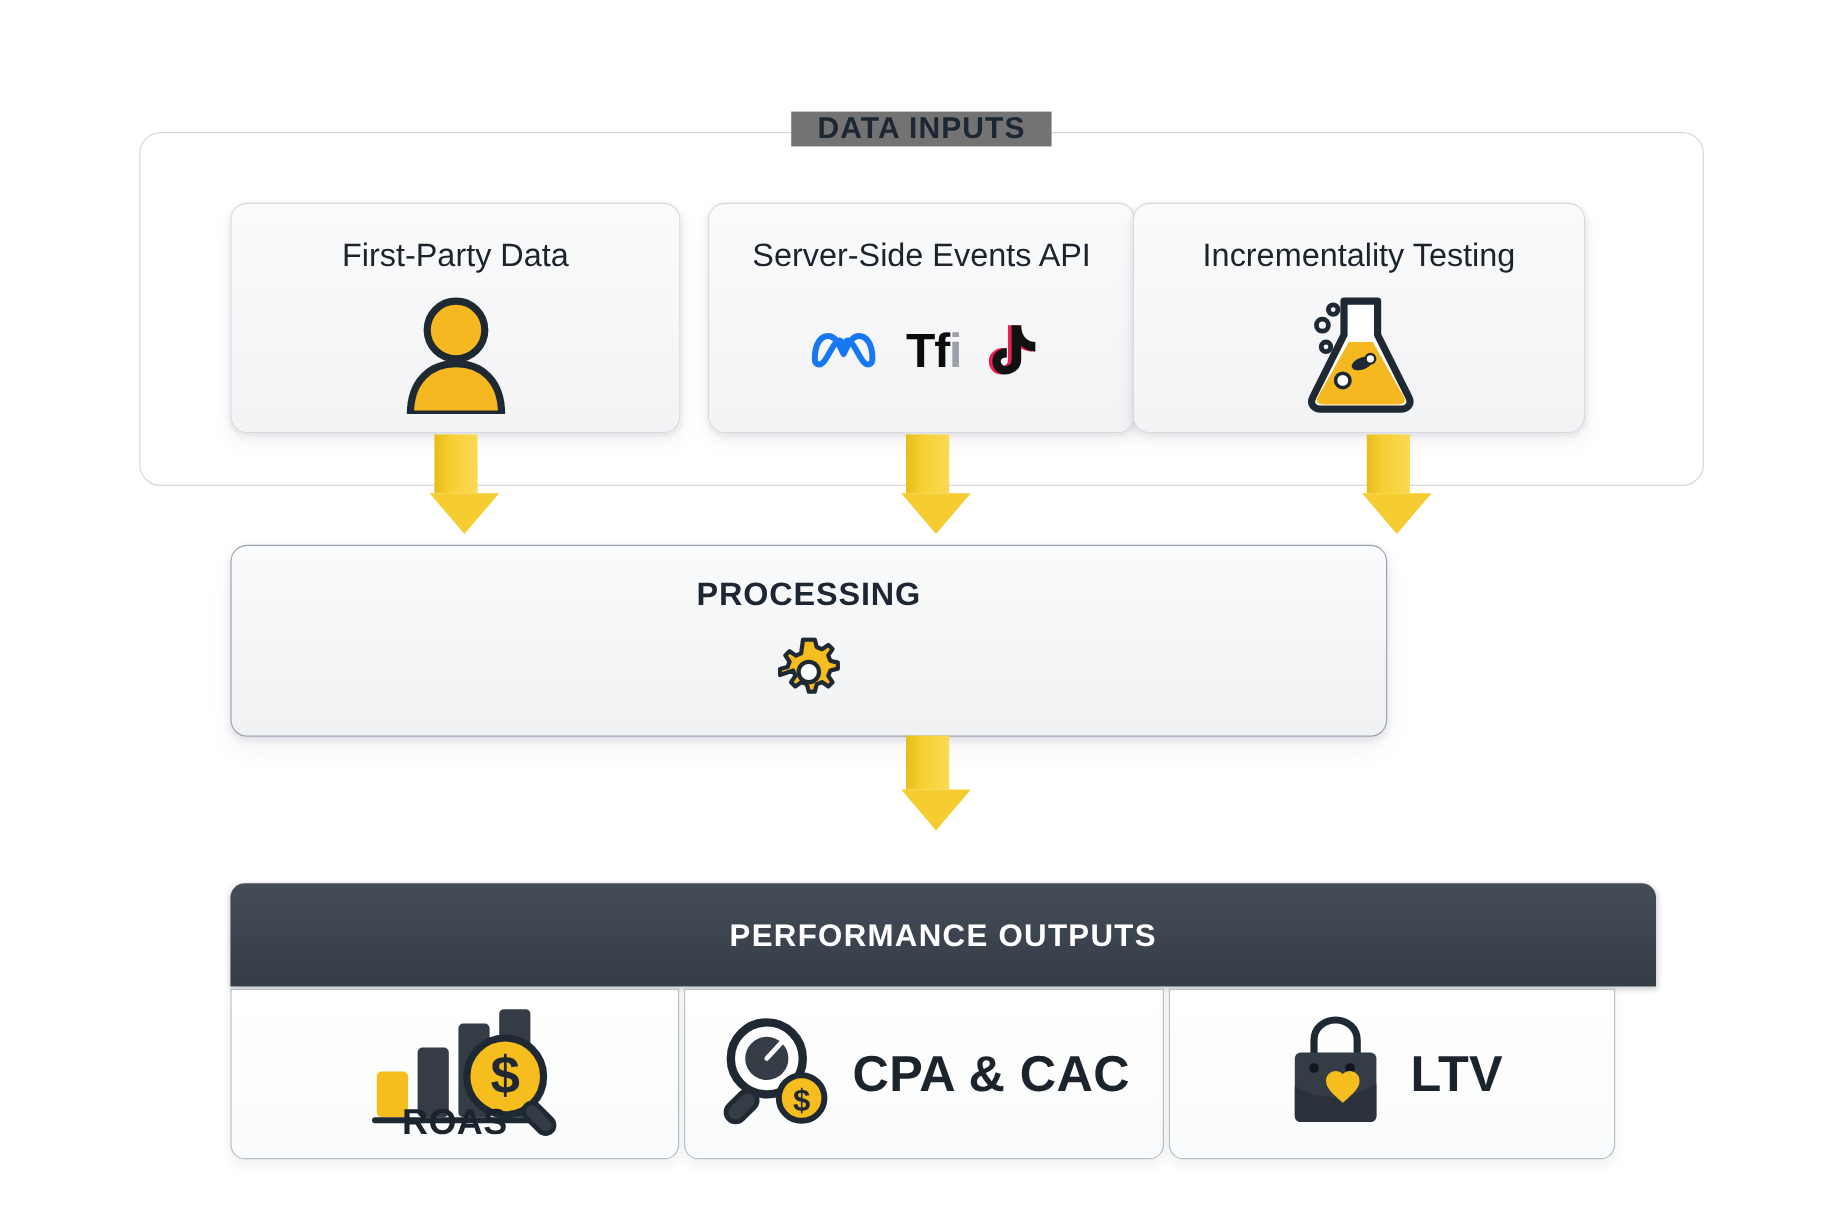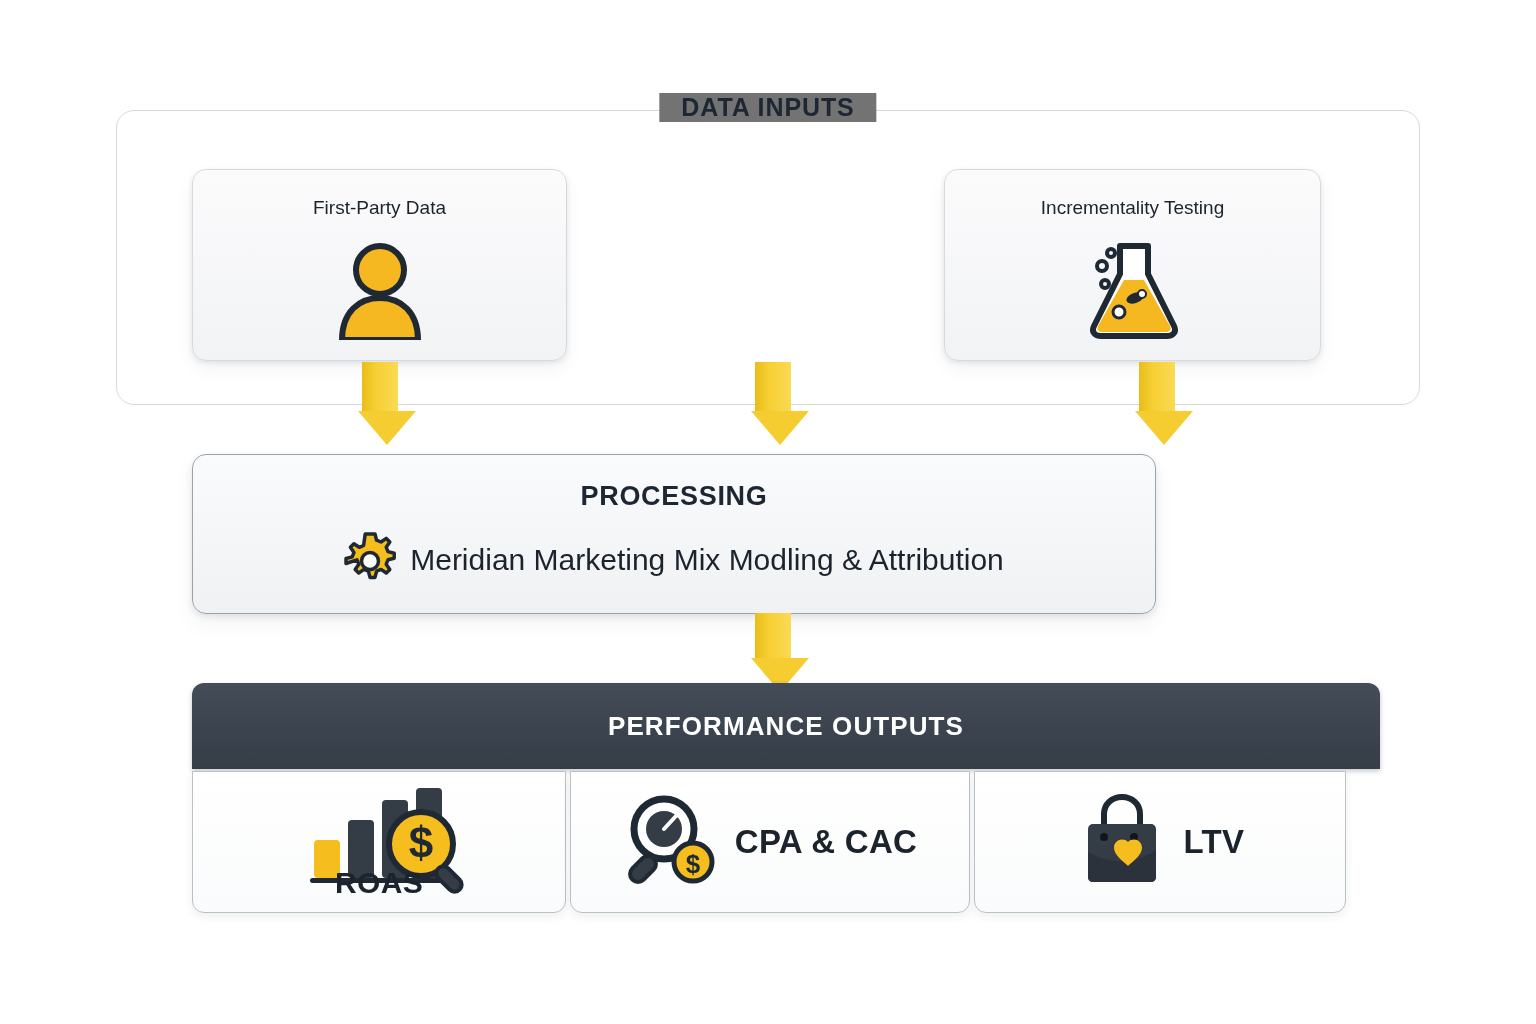--- a/index.html
+++ b/index.html
@@ -62,21 +62,21 @@
     display: flex;
     flex-direction: column;
     align-items: center;
   }
   .input-card.c1 { left: 192px;  width: 375px; }
   .input-card.c2 { left: 590px;  width: 356px; }
   .input-card.c3 { left: 944px;  width: 377px; }
 
   .input-card-title {
     margin-top: 26px;
-    font-size: 19px;
+    font-size: 27px;
     font-weight: 400;
     line-height: 1.27;
     text-align: center;
     color: #1b232c;
     padding: 0 12px;
   }
   .input-card-icon {
     flex: 1;
     display: flex;
     align-items: center;
@@ -150,21 +150,21 @@
     font-size: 30px;
     font-weight: 400;
     color: #1b232c;
     white-space: nowrap;
   }
 
   
   .outputs {
     position: absolute;
     left: 192px;
-    top: 683px;
+    top: 736px;
     width: 1188px;
     height: 230px;
   }
   .outputs-header {
     height: 86px;
     box-sizing: border-box;
     border-radius: 12px 12px 0 0;
     background: linear-gradient(180deg, #434c57 0%, #353d47 100%);
     display: flex;
     align-items: center;
@@ -198,21 +198,21 @@
   .output-cell.o2 { width: 400px; }
   .output-cell.o3 { width: 372px; }
 
   .out-inner {
     display: flex;
     align-items: center;
     justify-content: center;
     gap: 16px;
   }
   .out-label {
-    font-size: 33px;
+    font-size: 42px;
     font-weight: 700;
     color: #1b232c;
     letter-spacing: 0.3px;
   }
   .out-label.roas-label {
     position: absolute;
     left: 50%;
     transform: translateX(-50%);
     bottom: 12px;
     font-size: 30px;
@@ -250,20 +250,39 @@
   <div class="input-card c1">
     <div class="input-card-title">First-Party Data</div>
     <div class="input-card-icon">
       <svg width="96" height="100" viewBox="0 0 96 100">
         <circle cx="48" cy="30" r="24" fill="#F5B821" stroke="#1F2933" stroke-width="6"></circle>
         <path d="M10 100 C10 72 27 58 48 58 C69 58 86 72 86 100 Z" fill="#F5B821" stroke="#1F2933" stroke-width="6" stroke-linejoin="round"></path>
       </svg>
     </div>
   </div>
 
+  <div class="input-card c2">
+    <div class="input-card-title">Server-Side Events API</div>
+    <div class="input-card-icon">
+      <div class="logo-row">
+        <span>
+          <svg width="60" height="40" viewBox="0 0 60 40">
+            <path d="M6 28 C6 14 12 9 17 9 C24 9 27 18 30 24 C33 18 36 9 43 9 C48 9 54 14 54 28 C54 33 50 34 47 31 C43 27 40 18 36 14 C33 11 31 14 30 17 C29 14 27 11 24 14 C20 18 17 27 13 31 C10 34 6 33 6 28 Z" fill="none" stroke="#1877F2" stroke-width="5" stroke-linecap="round" stroke-linejoin="round"></path>
+          </svg>
+        </span>
+        <span class="tfi-logo">Tf<span class="faded">i</span></span>
+        <span>
+          <svg width="40" height="44" viewBox="0 0 40 44">
+            <path d="M25 2 C25 11 30 16 37 16 L37 24 C32 24 28 22 25 19 L25 31 C25 38 19 43 12 43 C5 43 1 38 1 32 C1 26 6 21 13 21 L13 29 C10 29 8 30 8 32 C8 34 10 36 12 36 C15 36 17 34 17 31 L17 2 Z" fill="#EE1D52"></path>
+            <path d="M28 2 C28 11 33 16 40 16 L40 24 C35 24 31 22 28 19 L28 31 C28 38 22 43 15 43 C8 43 4 38 4 32 C4 26 9 21 16 21 L16 29 C13 29 11 30 11 32 C11 34 13 36 15 36 C18 36 20 34 20 31 L20 2 Z" fill="#111111"></path>
+          </svg>
+        </span>
+      </div>
+    </div>
+  </div>
 
   <div class="input-card c3">
     <div class="input-card-title">Incrementality Testing</div>
     <div class="input-card-icon">
       <svg width="110" height="100" viewBox="0 0 110 100">
         <path d="M42 6 L70 6 L70 34 L96 86 C99 92 95 96 89 96 L23 96 C17 96 13 92 16 86 L42 34 Z" fill="#ffffff" stroke="#1F2933" stroke-width="6" stroke-linejoin="round"></path>
         <path d="M46 40 L66 40 L92 86 C94 90 91 92 87 92 L25 92 C21 92 18 90 20 86 Z" fill="#F5B821"></path>
         <circle cx="41" cy="72" r="6" fill="#FFFFFF" stroke="#1F2933" stroke-width="3"></circle>
         <ellipse cx="57" cy="58" rx="9" ry="5" fill="#1F2933" transform="rotate(-20 57 58)"></ellipse>
         <circle cx="64" cy="54" r="4" fill="#FFFFFF" stroke="#1F2933" stroke-width="2"></circle>
@@ -289,21 +308,20 @@
 
   <div class="processing">
     <div class="processing-title">PROCESSING</div>
     <div class="processing-sub">
       <span>
         <svg width="52" height="52" viewBox="0 0 52 52">
           <path d="M26 2 l5 0 1.6 6.2 4.4 1.8 5.3-3.6 3.5 3.5-3.6 5.3 1.8 4.4 6.2 1.6 0 5-6.2 1.6-1.8 4.4 3.6 5.3-3.5 3.5-5.3-3.6-4.4 1.8-1.6 6.2-5 0-1.6-6.2-4.4-1.8-5.3 3.6-3.5-3.5 3.6-5.3-1.8-4.4L2 31.5l0-5 6.2-1.6 1.8-4.4-3.6-5.3 3.5-3.5 5.3 3.6 4.4-1.8L21.2 2 Z" fill="#F5BE1E" stroke="#1F2933" stroke-width="3.5" stroke-linejoin="round"></path>
           <circle cx="26" cy="29" r="8.5" fill="#FFFFFF" stroke="#1F2933" stroke-width="3.5"></circle>
         </svg>
       </span>
-      <span class="processing-sub-text">Meridian Marketing Mix Modling &amp; Attribution</span>
     </div>
   </div>
 
   <div class="arrow a4">
     <div class="shaft"></div>
       <div class="head"></div>
   </div>
 
   <div class="outputs">
     <div class="outputs-header">

